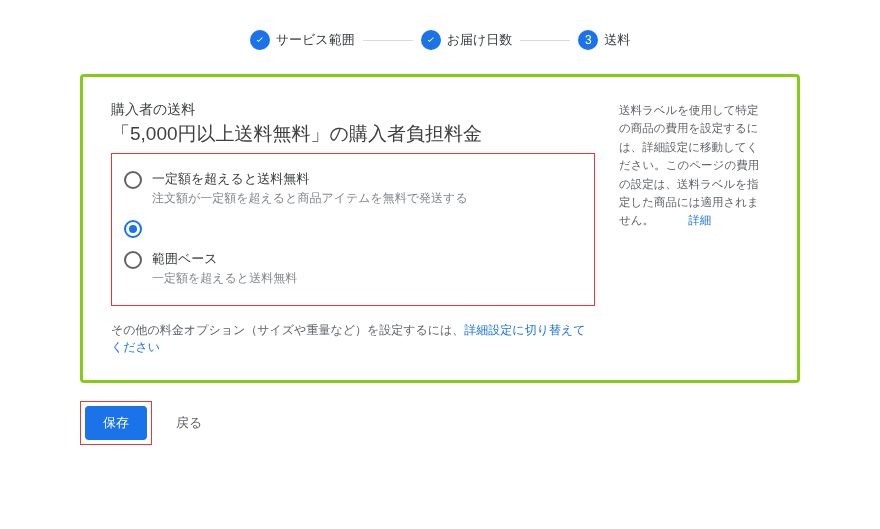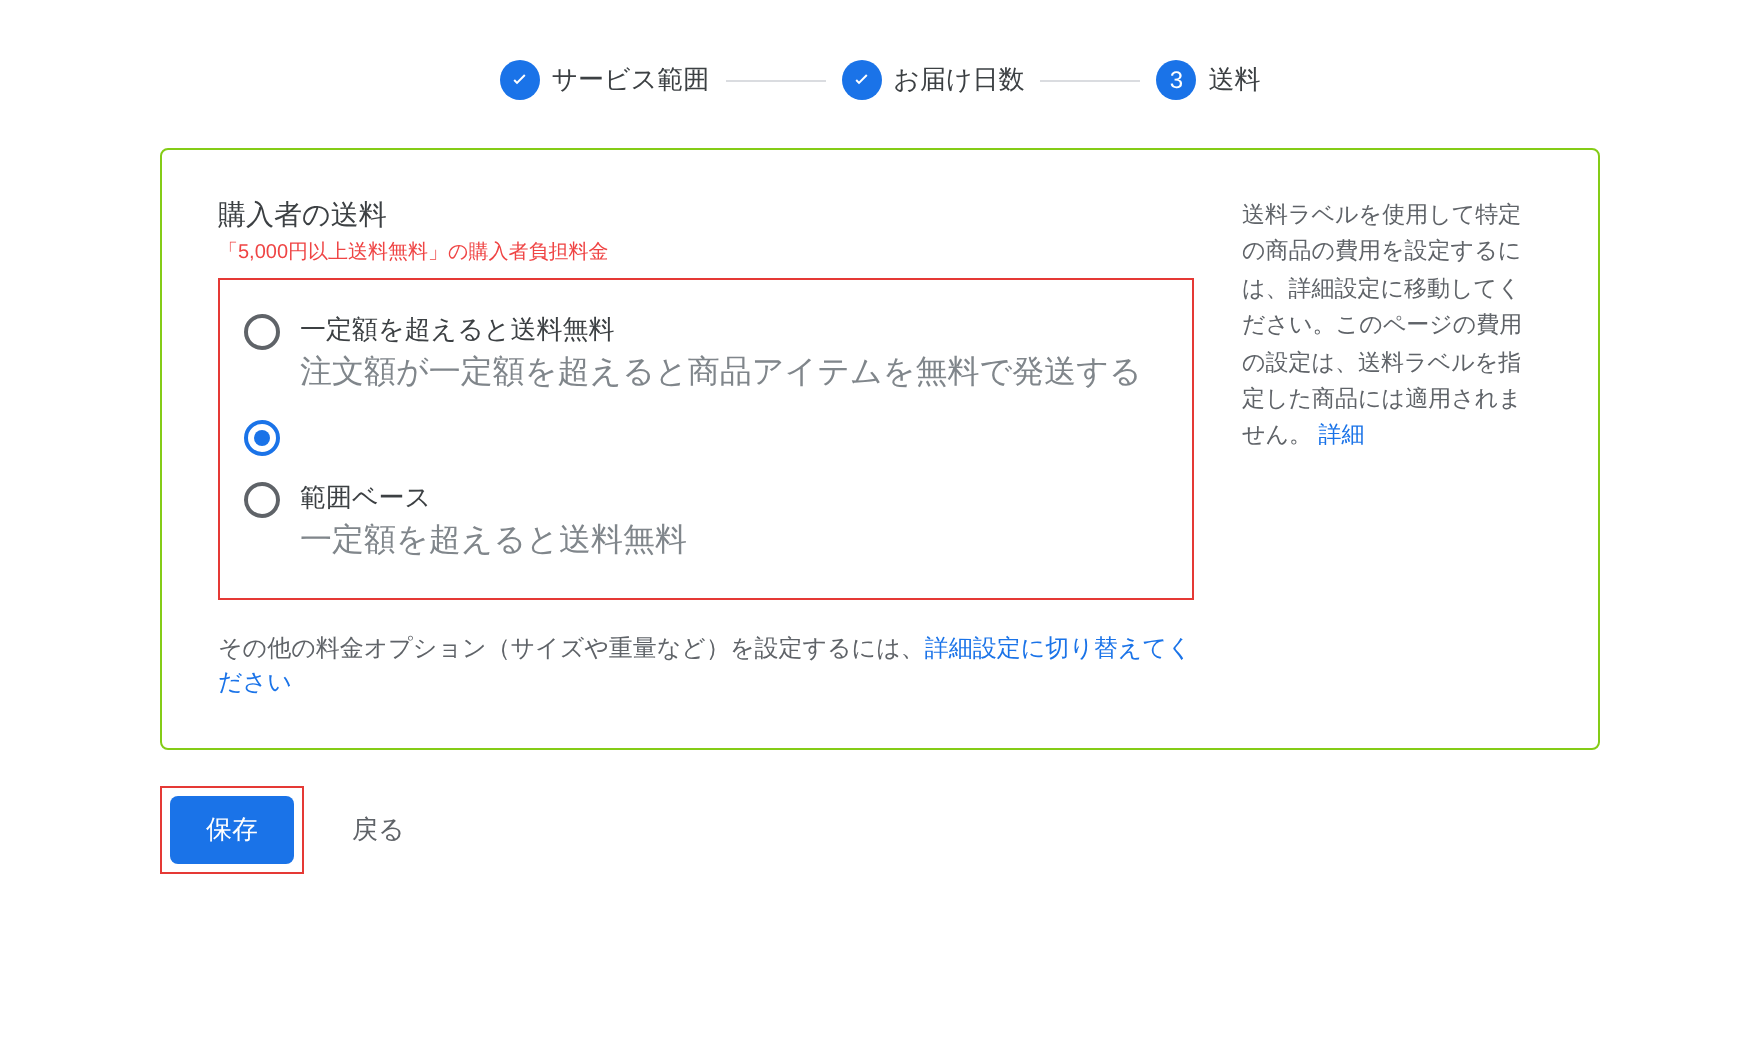--- a/index.html
+++ b/index.html
@@ -54,48 +54,49 @@
     .step-label {
       font-size: 13px;
       color: #3c4043;
     }
     .step-sep {
       width: 50px;
       height: 1px;
       background: #dadce0;
     }
     .card {
-      border: 1px solid #84cc16;
+      border: 3px solid #84cc16;
       border-radius: 4px;
       padding: 24px 28px;
       display: flex;
       gap: 24px;
     }
     .main-col {
       flex: 1;
     }
     .side-col {
       width: 150px;
       font-size: 11.5px;
       line-height: 1.6;
       color: #5f6368;
     }
     .side-col a {
       color: #1a73e8;
       text-decoration: none;
+      margin-left: 31px;
     }
     .section-title {
       font-size: 14px;
       font-weight: 500;
       color: #3c4043;
       margin-bottom: 2px;
     }
     .section-subtitle {
-      font-size: 10px;
-      color: #ef4444;
+      font-size: 19px;
+      color: #404040;
       margin-bottom: 6px;
     }
     .section-desc {
       font-size: 12.5px;
       color: #5f6368;
       margin-bottom: 14px;
     }
     .radio-group {
       border: 1.5px solid #e53935;
       padding: 10px 12px 12px;
@@ -128,21 +129,21 @@
       height: 8px;
       background: #1a73e8;
       border-radius: 50%;
     }
     .radio-text .r-title {
       font-size: 13px;
       color: #3c4043;
       margin-bottom: 2px;
     }
     .radio-text .r-desc {
-      font-size: 16px;
+      font-size: 12px;
       color: #80868b;
     }
     .other-options {
       font-size: 12px;
       color: #5f6368;
     }
     .other-options a {
       color: #1a73e8;
       text-decoration: none;
     }

